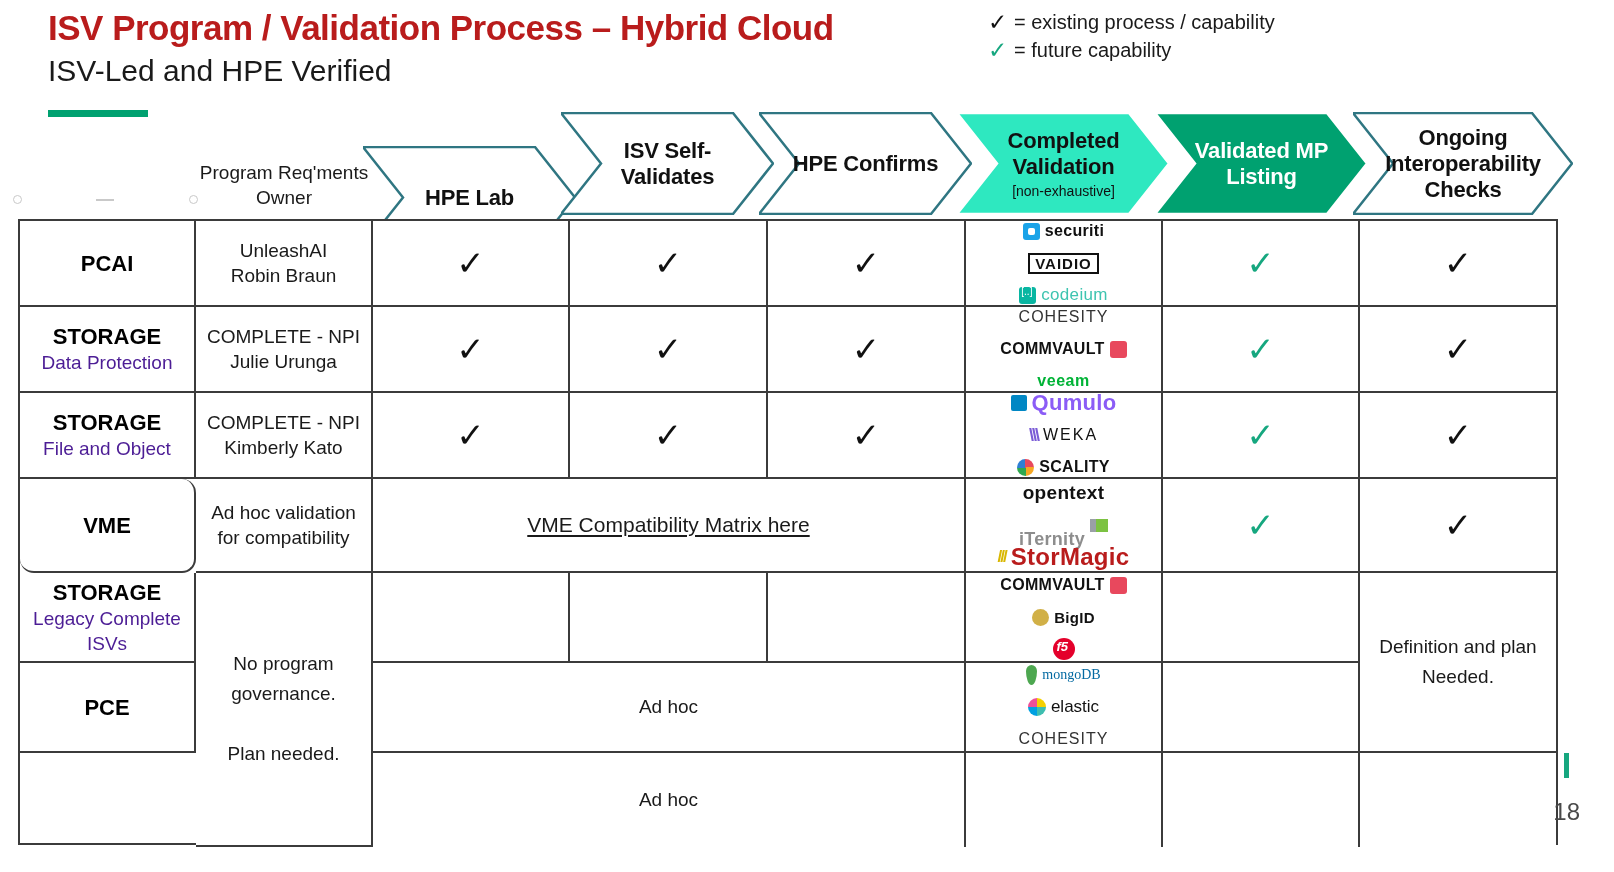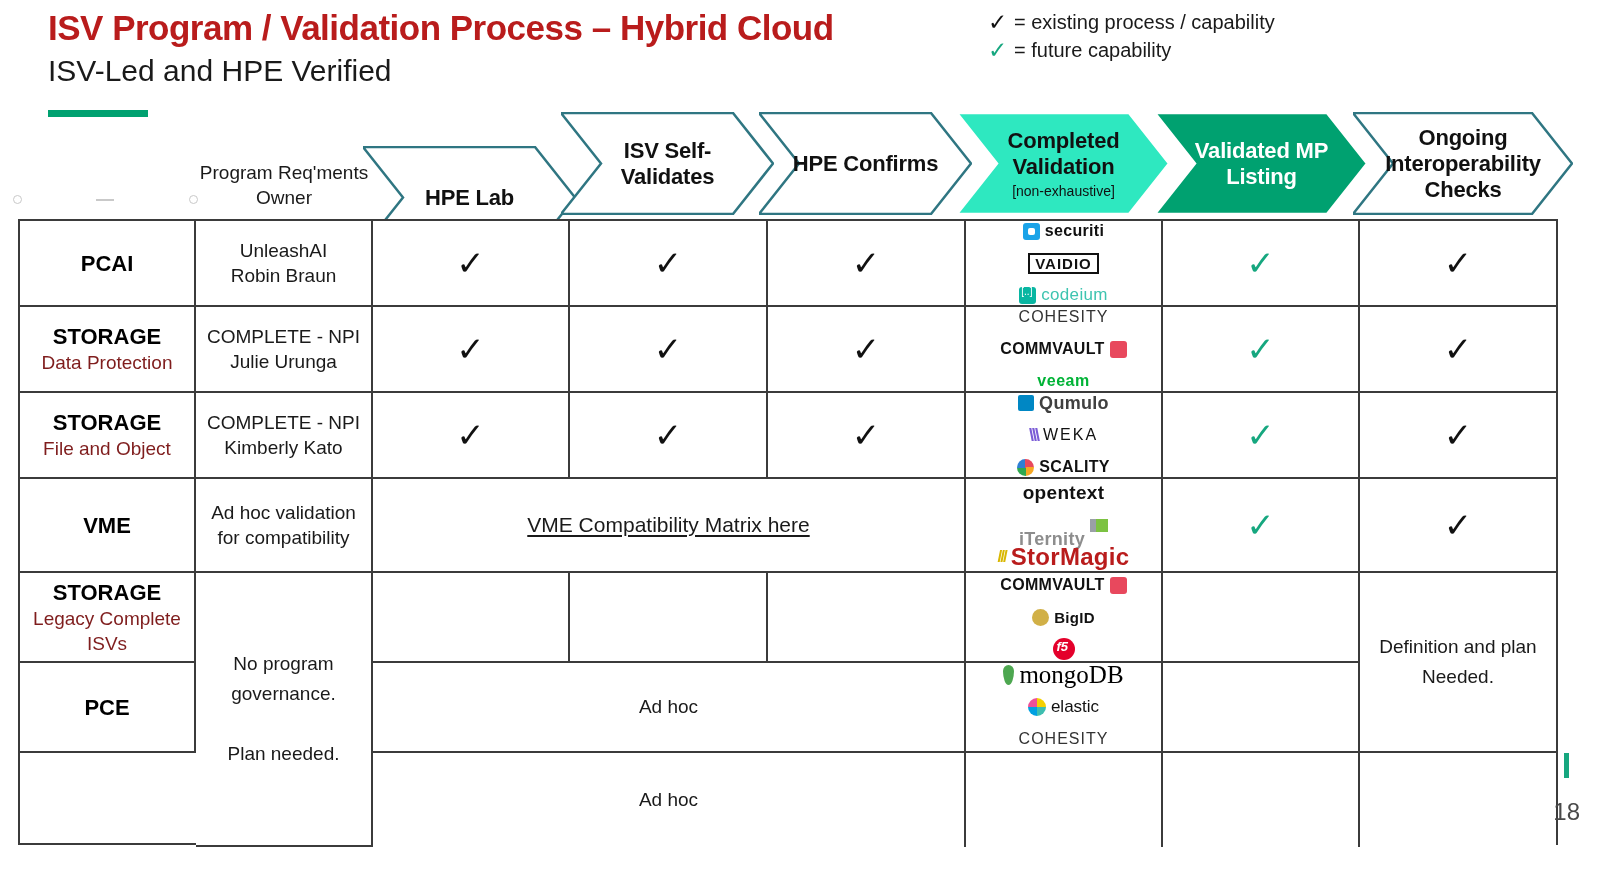--- a/index.html
+++ b/index.html
@@ -81,21 +81,21 @@
     position: absolute;
     display: flex; flex-direction: column;
     align-items: center; justify-content: center;
     text-align: center; overflow: hidden;
     background: #fff;
   }
   .bd-r { border-right: 2px solid #3b3b3b; }
   .bd-b { border-bottom: 2px solid #3b3b3b; }
 
   .seg-title { font-size: 22px; font-weight: bold; color: #000; line-height: 27px; }
-  .seg-sub   { font-size: 19px; font-weight: normal; color: #7f1d1d; line-height: 25px; }
+  .seg-sub   { font-size: 19px; font-weight: normal; color: #4c1d95; line-height: 25px; }
   .owner-txt { font-size: 19px; color: #1a1a1a; line-height: 25px; }
   .note-txt  { font-size: 19px; color: #1a1a1a; line-height: 30px; }
   .adhoc-txt { font-size: 19px; color: #1a1a1a; }
 
   .spell { text-decoration: none; background-repeat: repeat-x; background-position: 0 100%;
            background-size: 4px 3px;
            background-image: linear-gradient(45deg, transparent 45%, #e4584f 45%, #e4584f 55%, transparent 55%); }
 
   .tick { font-size: 34px; line-height: 1; }
   .tick-black { color: #111; }
@@ -125,21 +125,21 @@
   .scality-mark { width: 17px; height: 17px; border-radius: 50%;
       background: conic-gradient(#e8485d 0 25%, #f6a723 0 50%, #2fa84f 0 75%, #2e7fd4 0 100%); }
   .iternity-txt { color: #8d8d8d; font-weight: bold; margin-top: 28px; }
   .iternity-mark { width: 18px; height: 13px;
       background: linear-gradient(90deg,#9aa0a6 0 33%, #7cc242 0 66%, #7cc242 100%); }
   .stormagic-mark { color: #d9b700; font-size: 17px; font-weight: bold; letter-spacing: -2px; }
   .bigid-mark { width: 17px; height: 17px; border-radius: 50%; background: #c9a227; opacity: .85; }
   .f5-mark { width: 22px; height: 22px; border-radius: 50%; background: #e4002b; position: relative; }
   .f5-mark::after { content:"f5"; position:absolute; left:4px; top:1px; color:#fff; font-size:13px; font-weight:bold; font-style:italic; }
   .mongo-leaf { width: 11px; height: 20px; background: #4DA750; border-radius: 50% 50% 50% 50% / 30% 30% 70% 70%; }
-  .mongo-txt { font-size: 25px; color: #000000; font-family: "Liberation Serif", serif; }
+  .mongo-txt { font-size: 14px; color: #0369a1; font-family: "Liberation Serif", serif; }
   .elastic-mark { width: 18px; height: 18px; border-radius: 50%;
       background: conic-gradient(#f5d000 0 25%, #3ebeb0 0 50%, #00a0e1 0 75%, #ee5098 0 100%); }
   .elastic-txt { font-size: 17px; color: #111; font-weight: normal; }
 
   
   .page-no { position: absolute; right: 34px; bottom: 46px; display: flex; align-items: center; gap: 20px; flex-direction: column; }
   .page-bar { width: 5px; height: 25px; background: #16A77F; }
   .page-num { font-size: 24px; color: #4a4a4a; }
 </style>
 </head>
@@ -314,40 +314,40 @@
     <div class="cell bd-r bd-b" style="left:550px; top:172px; width:198px; height:86px;">
       <div class="tick tick-black">✓</div>
     </div>
     <div class="cell bd-r bd-b" style="left:748px; top:172px; width:198px; height:86px;">
       <div class="tick tick-black">✓</div>
     </div>
     <div class="cell bd-r bd-b" style="left:946px; top:172px; width:197px; height:86px;">
       <div class="logo-stack">
         <div class="logo">
           <span class="qumulo-mark"></span>
-          <span class="logo-txt" style="color:#404040; font-size:18px;">Qumulo</span>
+          <span class="logo-txt" style="color:#8b5cf6; font-size:22px;">Qumulo</span>
         </div>
         <div class="logo">
           <span class="weka-mark">\\\</span>
           <span class="logo-txt" style="color:#111; font-weight:normal; letter-spacing:2px;">WEKA</span>
         </div>
         <div class="logo">
           <span class="scality-mark"></span>
           <span class="logo-txt" style="color:#111">SCALITY</span>
         </div>
       </div>
     </div>
     <div class="cell bd-r bd-b" style="left:1143px; top:172px; width:197px; height:86px;">
       <div class="tick tick-green">✓</div>
     </div>
     <div class="cell bd-b" style="left:1340px; top:172px; width:196px; height:86px;">
       <div class="tick tick-black">✓</div>
     </div>
 
-    <div class="cell bd-r bd-b" style="left:0; top:258px; width:176px; height:94px;">
+    <div class="cell bd-r bd-b" style="left:0; top:258px; width:176px; height:94px;border-radius:14px;">
       <div class="seg-title">VME</div>
     </div>
     <div class="cell bd-r bd-b" style="left:176px; top:258px; width:177px; height:94px;">
       <div class="owner-txt">Ad hoc validation</div>
       <div class="owner-txt">for compatibility</div>
     </div>
 
     <div class="cell bd-r bd-b" style="left:353px; top:258px; width:593px; height:94px;">
       <a class="link">VME Compatibility Matrix here</a>
     </div>

